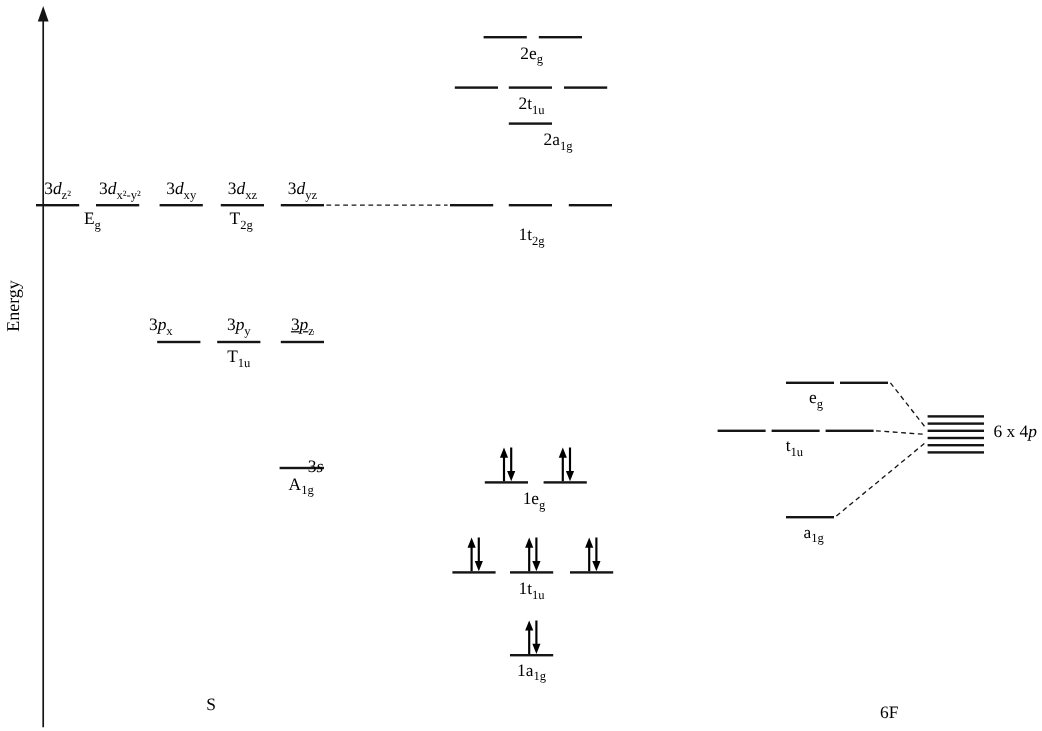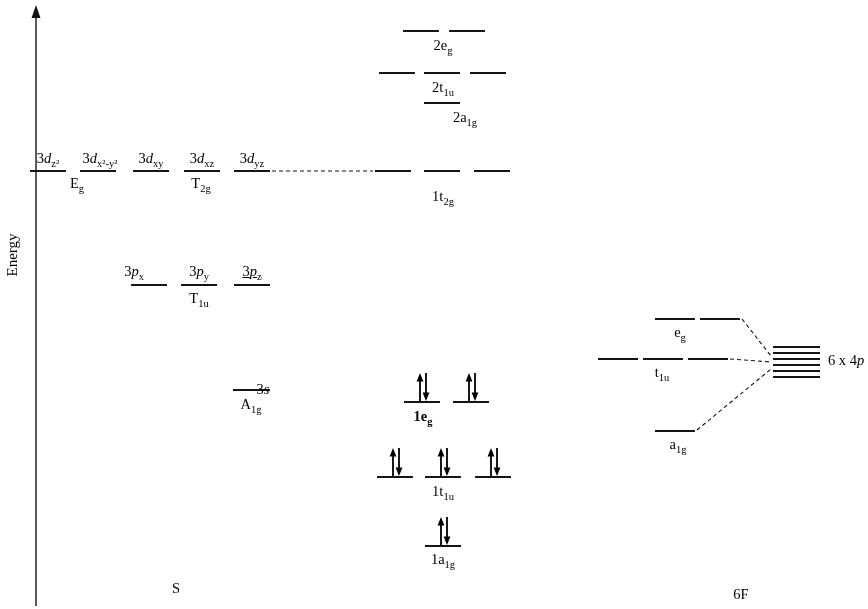--- a/index.html
+++ b/index.html
@@ -138,21 +138,21 @@
   <svg class="epair" style="left:462px;top:372px;" width="20" height="30" viewBox="0 0 20 30">
     <g>
         <line x1="7" y1="29" x2="7" y2="6"></line>
         <polygon points="7,1 3.6,9.5 10.4,9.5"></polygon>
       </g>
     <g>
         <line x1="13" y1="1" x2="13" y2="24"></line>
         <polygon points="13,29 9.6,20.5 16.4,20.5"></polygon>
       </g>
   </svg>
-  <div class="lbl" style="left:423px;top:409px;font-weight:bold;">
+  <div class="lbl" style="left:445px;top:409px;">
     <span>1e</span><sub>g</sub>
   </div>
 
   <div class="lvl" style="left:377px;top:476px;width:36px;"></div>
   <div class="lvl" style="left:425px;top:476px;width:36px;"></div>
   <div class="lvl" style="left:475px;top:476px;width:36px;"></div>
   <svg class="epair" style="left:386px;top:447px;" width="20" height="30" viewBox="0 0 20 30">
     <g>
         <line x1="7" y1="29" x2="7" y2="6"></line>
         <polygon points="7,1 3.6,9.5 10.4,9.5"></polygon>

